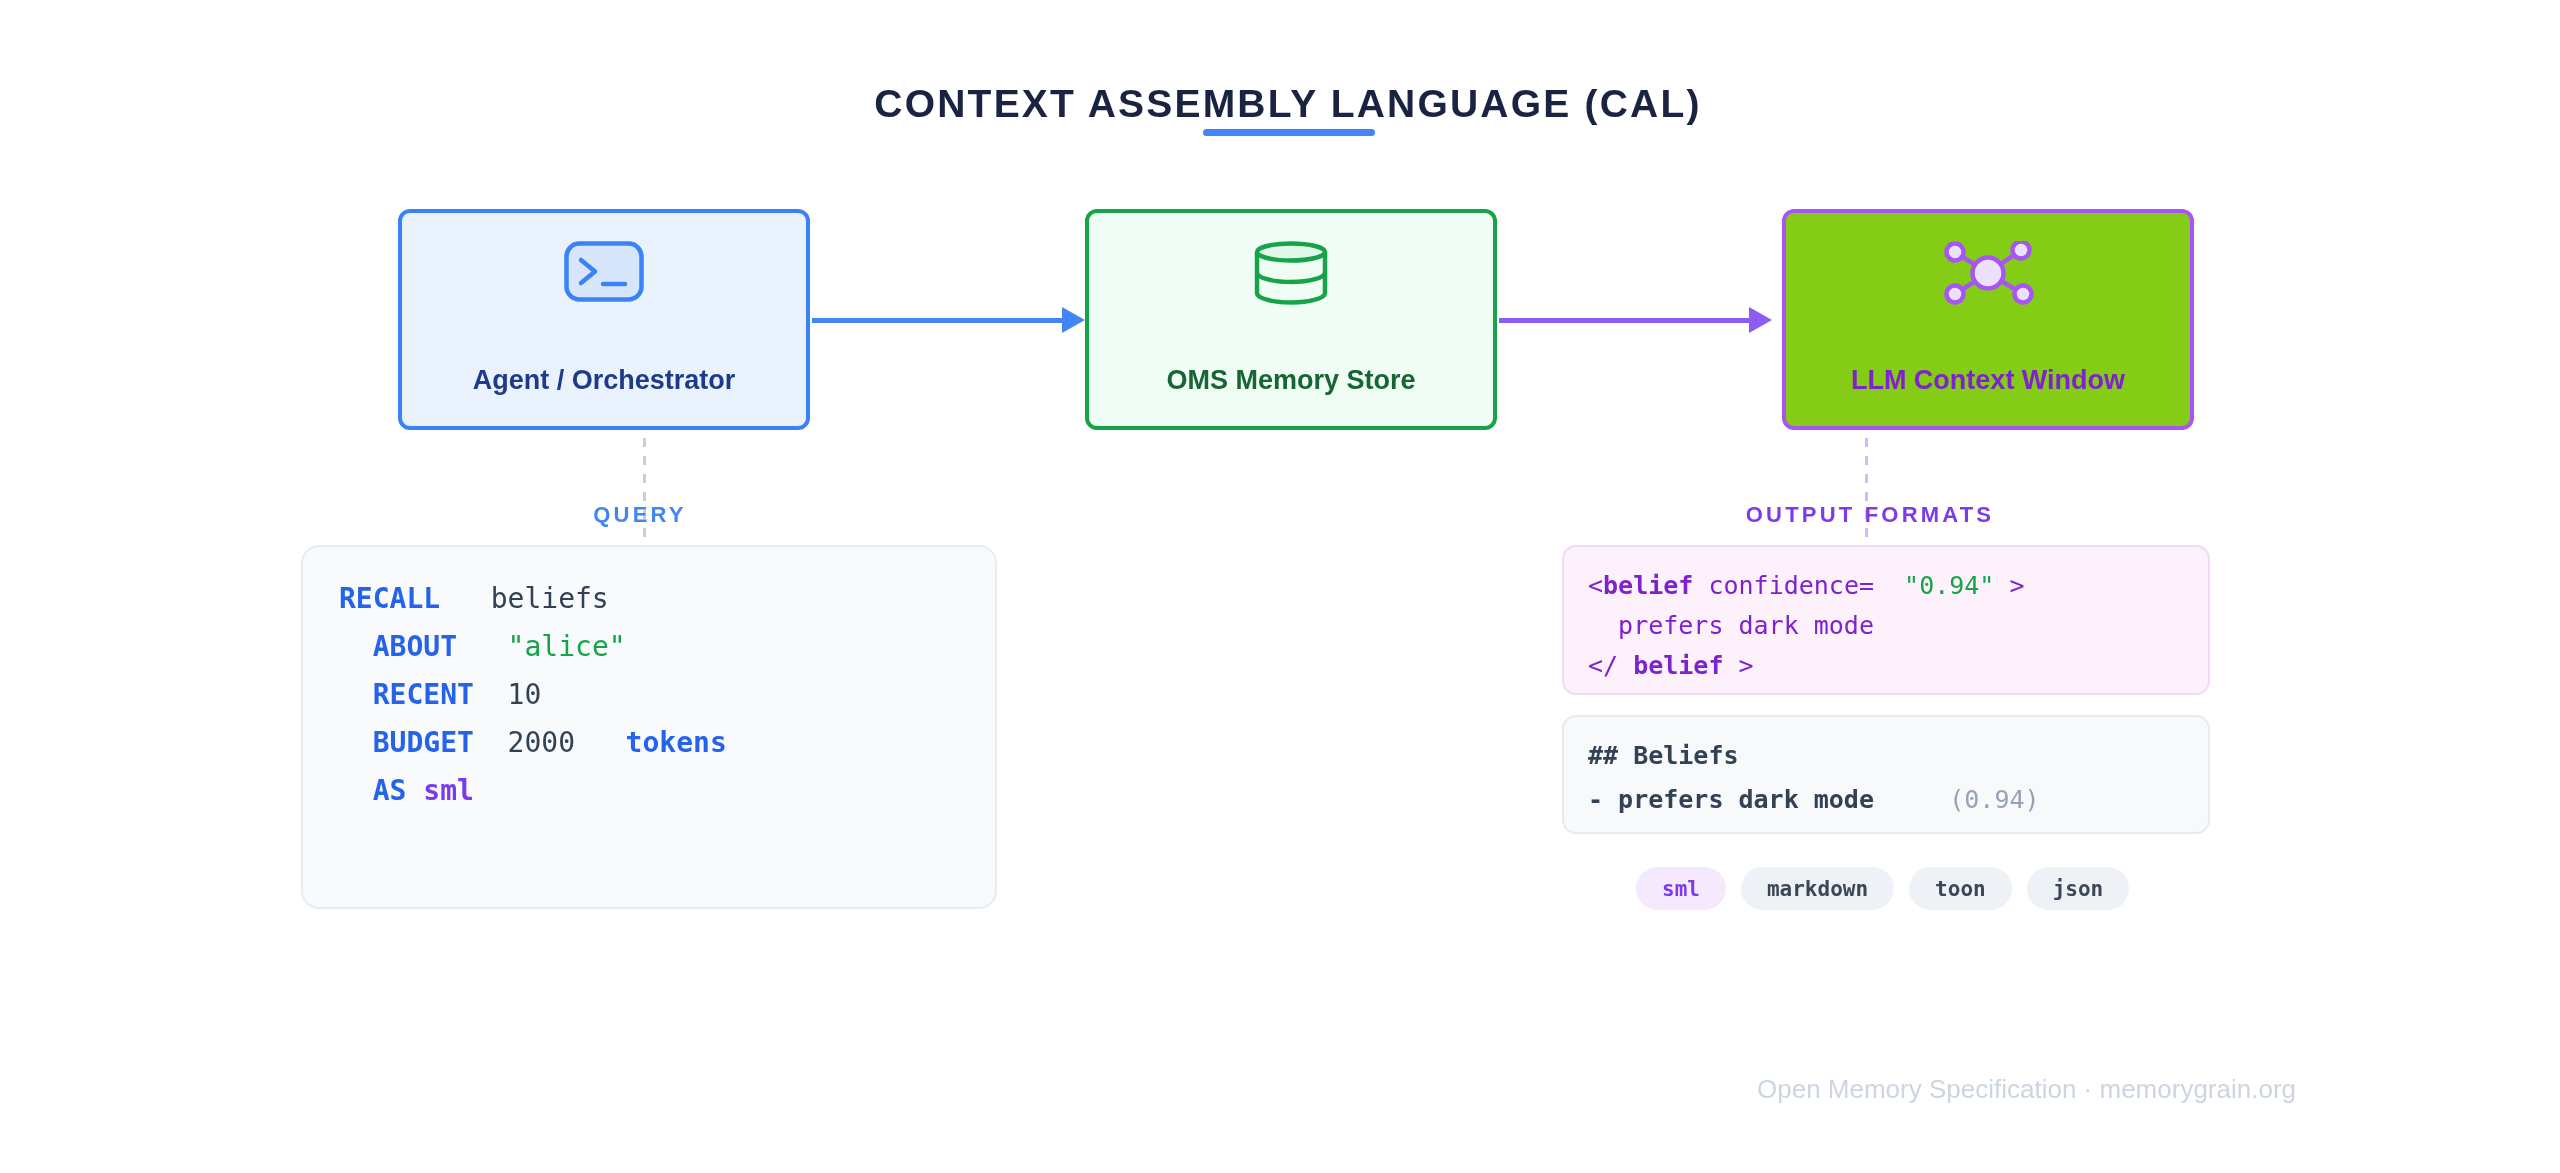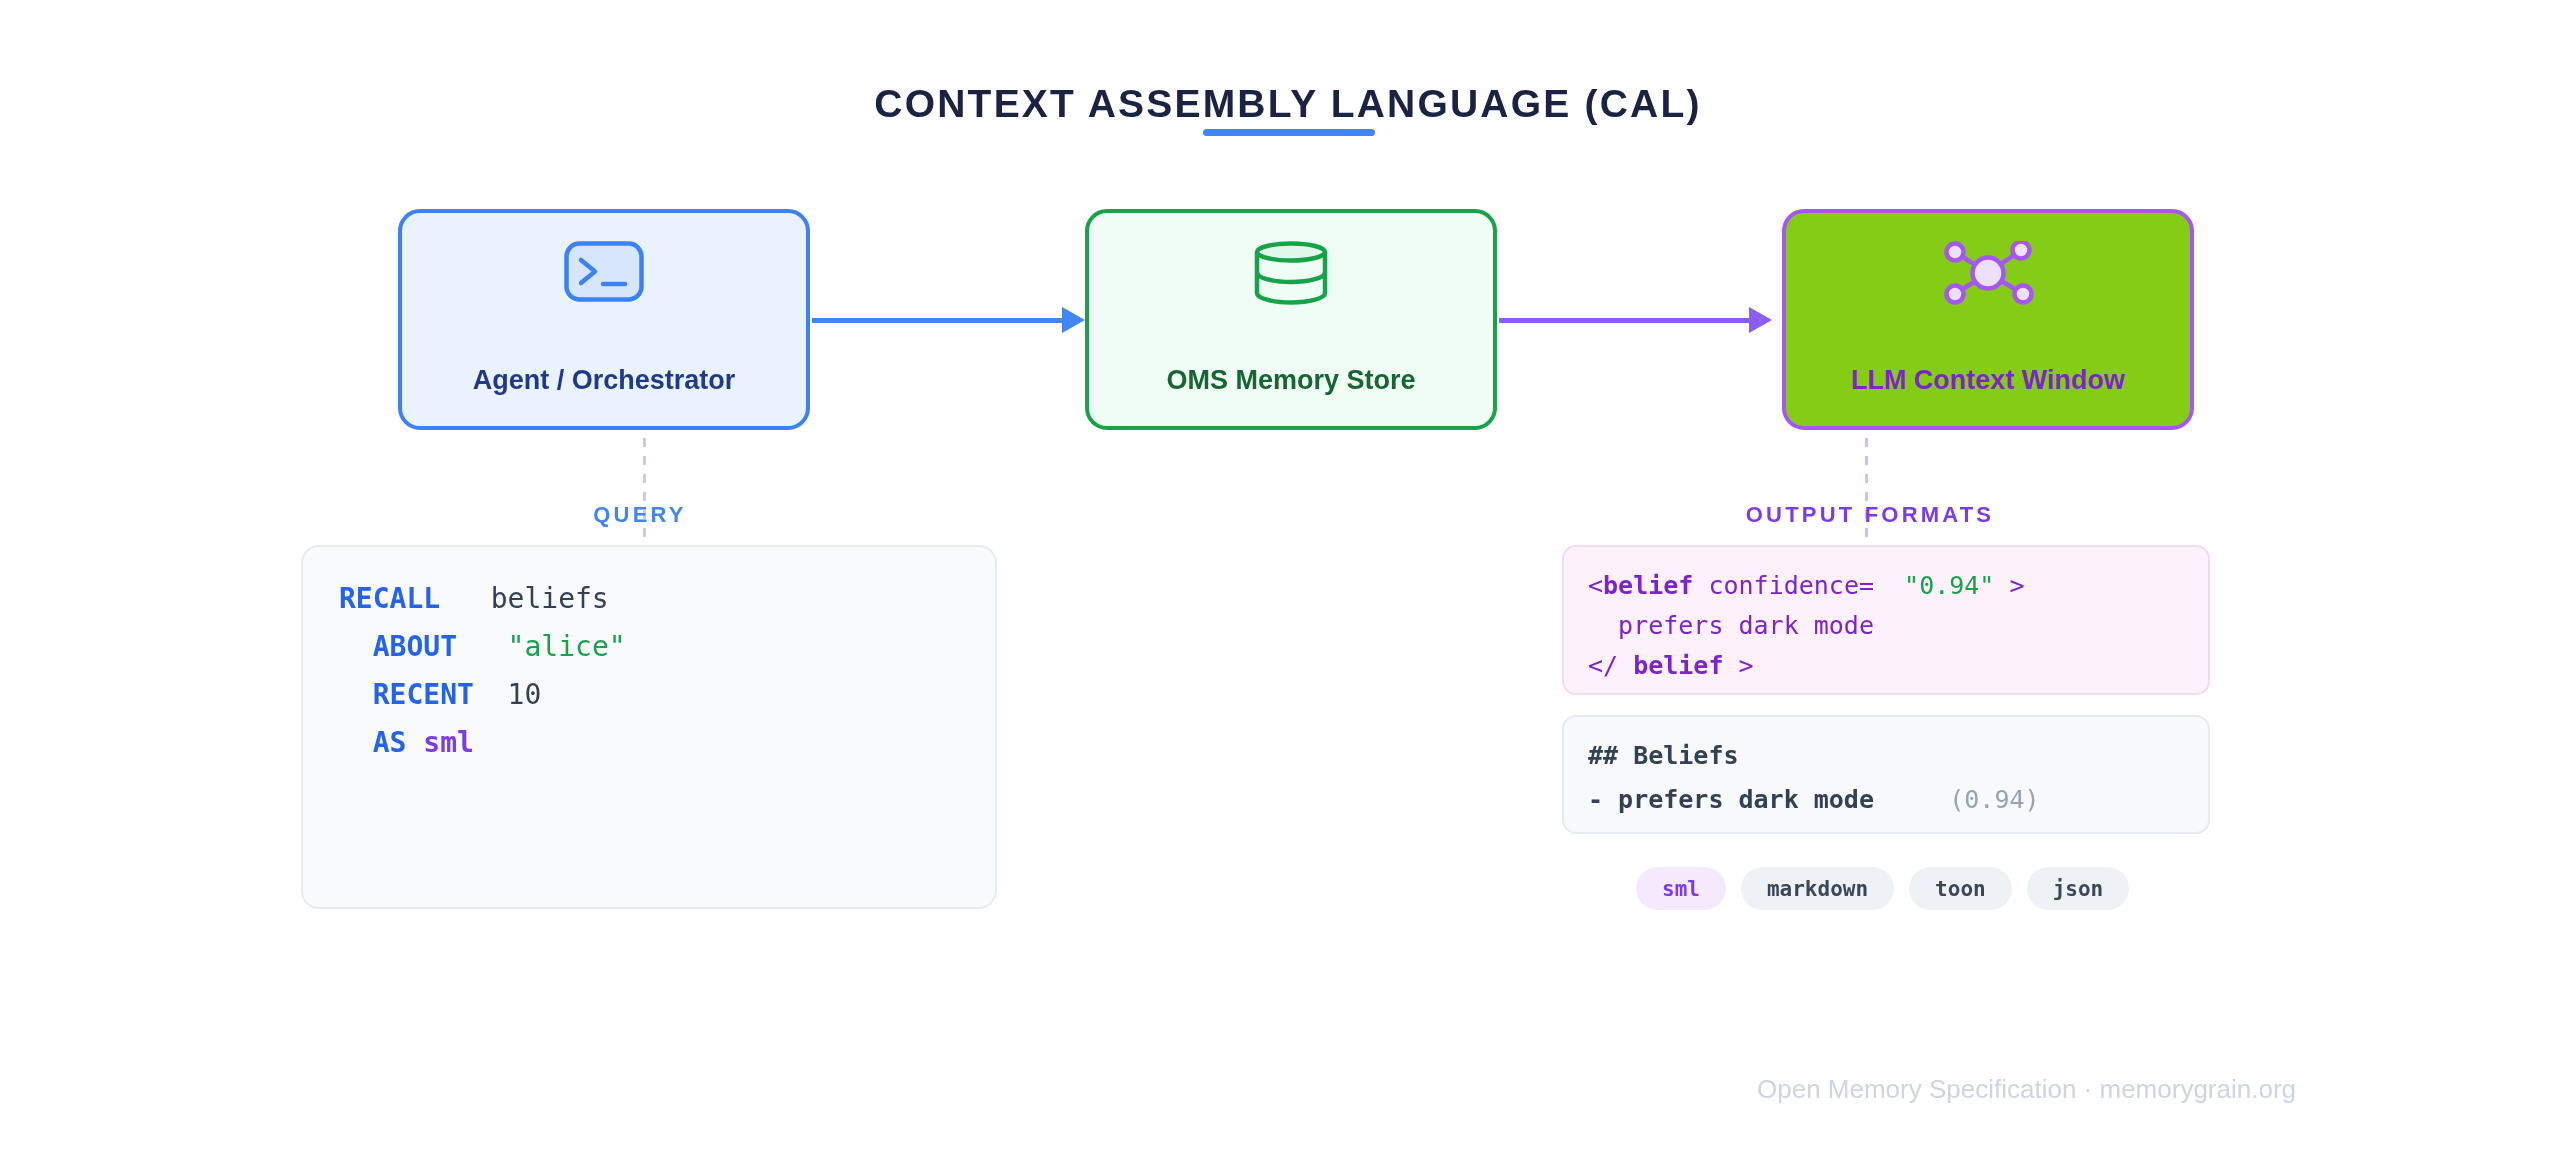--- a/index.html
+++ b/index.html
@@ -10,21 +10,21 @@
   }
   
   .page-title{
     position:absolute;left:288px;top:70px;width:2000px;text-align:center;
     font-size:39px;font-weight:bold;letter-spacing:2.2px;color:#1a2442;
   }
   .title-underline{
     position:absolute;left:1203px;top:117px;width:172px;height:7px;border-radius:4px;background:#4285f4;
   }
   
-  .node{position:absolute;top:197px;width:412px;height:221px;border-radius:22px;border:4px solid;box-sizing:border-box;}
+  .node{position:absolute;top:197px;width:412px;height:221px;border-radius:12px;border:4px solid;box-sizing:border-box;}
   .node-agent{left:398px;border-color:#3b82f6;background:#eaf2fe;}
   .node-oms{left:1085px;border-color:#16a34a;background:#effdf4;}
   .node-llm{left:1782px;border-color:#a855f7;background:#84cc16;}
   .node-icon{position:absolute;left:50%;top:28px;transform:translateX(-50%);}
   .node-label{position:absolute;left:0;right:0;top:152px;text-align:center;font-size:27px;font-weight:bold;}
   .node-agent .node-label{color:#1e3a8a;}
   .node-oms .node-label{color:#166534;}
   .node-llm .node-label{color:#7e22ce;}
   
   .arrow{position:absolute;top:295px;height:26px;display:flex;align-items:center;}
@@ -144,20 +144,21 @@
   <div class="connector connector-gray" style="left:643px;"></div>
   <div class="connector connector-purple" style="left:1865px;"></div>
 
   <div class="section-label blue">QUERY</div>
   <div class="section-label purple">OUTPUT FORMATS</div>
 
   <div class="code-panel panel-query">
     <div class="code-line"><span class="c-kw">RECALL</span><span class="c-val">   beliefs</span></div>
     <div class="code-line"><span class="c-kw">  ABOUT</span><span class="c-str">   "alice"</span></div>
     <div class="code-line"><span class="c-kw">  RECENT</span><span class="c-val">  10</span></div>
+    <div class="code-line"><span class="c-kw">  BUDGET</span><span class="c-val">  2000</span><span class="c-kw">   tokens</span></div>
     <div class="code-line"><span class="c-kw">  AS</span><span class="c-fmt"> sml</span></div>
   </div>
 
   <div class="code-panel panel-sml">
     <div class="code-line"><span class="c-tag">&lt;</span><span class="c-tagb">belief</span><span class="c-tag"> confidence=</span><span class="c-str">  "0.94"</span><span class="c-tag"> &gt;</span></div>
     <div class="code-line"><span class="c-tag">  prefers dark mode</span></div>
     <div class="code-line"><span class="c-tag">&lt;/ </span><span class="c-tagb">belief</span><span class="c-tag"> &gt;</span></div>
   </div>
 
   <div class="code-panel panel-markdown">

